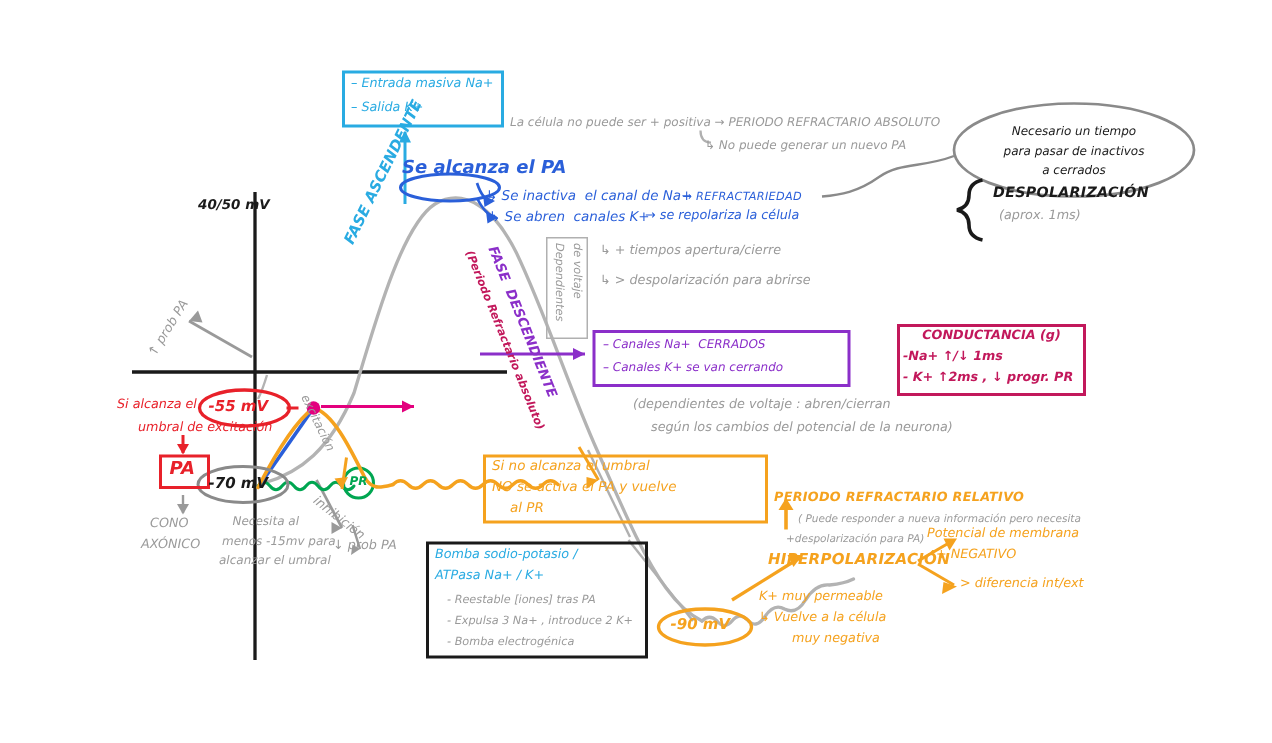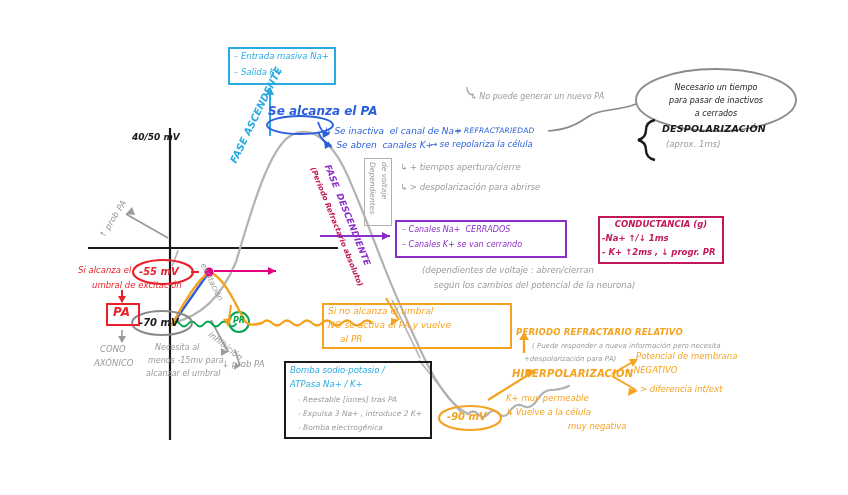--- a/index.html
+++ b/index.html
@@ -184,20 +184,21 @@
 
   <div class="box redb" style="left:106px;top:303px;width:34px;height:23px;"></div>
 
   <div class="box orangeb" style="left:322px;top:303px;width:190px;height:46px;"></div>
 
   <div class="box blackb" style="left:284px;top:361px;width:148px;height:78px;"></div>
 
   <div class="t hw cyan" style="left:234px;top:52px;font-size:8.5px;">– Entrada masiva Na+</div>
   <div class="t hw cyan" style="left:234px;top:68px;font-size:8.5px;">– Salida K+</div>
 
+  <div class="t hw grey" style="left:340px;top:78px;font-size:8px;">La célula no puede ser + positiva → PERIODO REFRACTARIO ABSOLUTO</div>
   <div class="t hw grey" style="left:470px;top:93px;font-size:8px;">↳ No puede generar un nuevo PA</div>
 
   <div class="t hw black" style="left:660px;top:84px;font-size:8px;text-align:center;width:112px;">Necesario un tiempo</div>
   <div class="t hw black" style="left:660px;top:97px;font-size:8px;text-align:center;width:112px;">para pasar de inactivos</div>
   <div class="t hw black" style="left:660px;top:110px;font-size:8px;text-align:center;width:112px;">a cerrados</div>
 
   <div class="t hw black" style="left:662px;top:124px;font-size:9.5px;font-weight:bold;letter-spacing:.2px;">DESPOLARIZACIÓN</div>
   <div class="t hw grey" style="left:666px;top:140px;font-size:8.5px;">(aprox. 1ms)</div>
 
   <div class="t hw blue" style="left:268px;top:105px;font-size:12px;font-weight:bold;">Se alcanza el PA</div>
@@ -256,21 +257,21 @@
   <div class="t hw cyan" style="left:290px;top:380px;font-size:8.5px;">ATPasa Na+ / K+</div>
   <div class="t hw grey" style="left:298px;top:396px;font-size:7.5px;">- Reestable [iones] tras PA</div>
   <div class="t hw grey" style="left:298px;top:410px;font-size:7.5px;">- Expulsa 3 Na+ , introduce 2 K+</div>
   <div class="t hw grey" style="left:298px;top:424px;font-size:7.5px;">- Bomba electrogénica</div>
 
   <div class="t hw orange" style="left:516px;top:328px;font-size:8.5px;font-weight:bold;letter-spacing:.2px;">PERIODO REFRACTARIO RELATIVO</div>
   <div class="t hw grey" style="left:532px;top:343px;font-size:7px;">( Puede responder a nueva información pero necesita</div>
   <div class="t hw grey" style="left:524px;top:356px;font-size:7px;">+despolarización para PA)</div>
 
   <div class="t hw orange" style="left:512px;top:368px;font-size:10px;font-weight:bold;letter-spacing:.2px;">HIPERPOLARIZACIÓN</div>
-  <div class="t hw orange" style="left:636px;top:352px;font-size:8.5px;">Potencial de membrana</div>
+  <div class="t hw orange" style="left:618px;top:352px;font-size:8.5px;">Potencial de membrana</div>
   <div class="t hw orange" style="left:624px;top:366px;font-size:8.5px;">+ NEGATIVO</div>
   <div class="t hw orange" style="left:640px;top:385px;font-size:8.5px;">&gt; diferencia int/ext</div>
 
   <div class="t hw orange" style="left:506px;top:394px;font-size:8.5px;">K+ muy permeable</div>
   <div class="t hw orange" style="left:506px;top:408px;font-size:8.5px;">↳ Vuelve a la célula</div>
-  <div class="t hw orange" style="left:528px;top:422px;font-size:8.5px;margin-left:40px;">muy negativa</div>
+  <div class="t hw orange" style="left:528px;top:422px;font-size:8.5px;">muy negativa</div>
 
 </div>
 
 </body></html>

